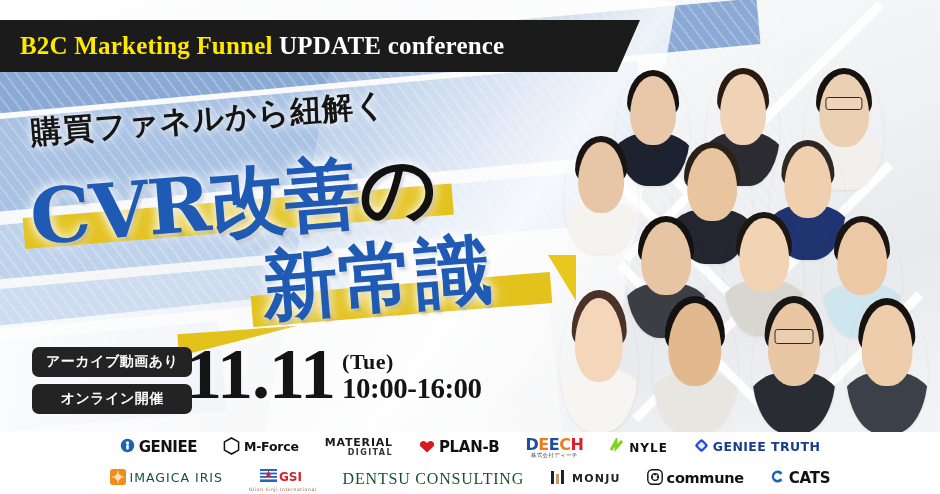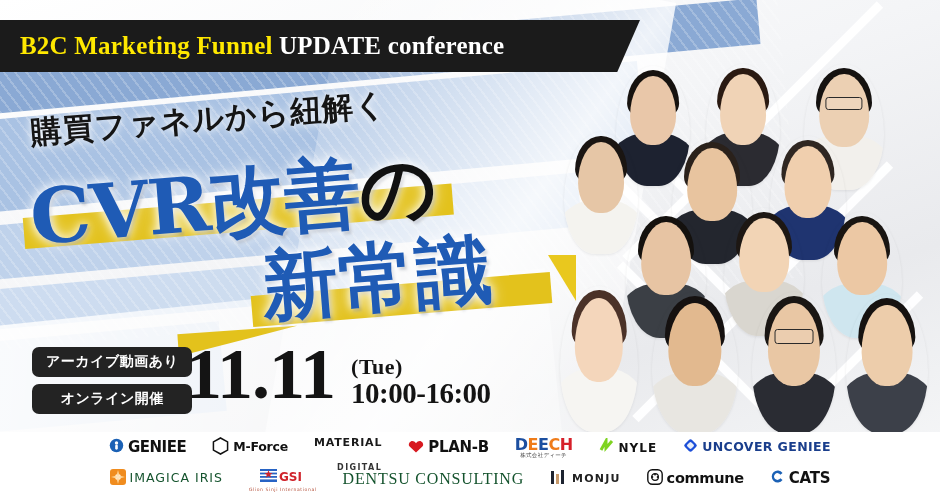--- a/index.html
+++ b/index.html
@@ -198,32 +198,32 @@
     padding: 6px 14px;
     text-align: center;
     letter-spacing: .5px;
     white-space: nowrap;
   }
 
   .datebox {
     position: absolute;
     left: 186px; top: 340px;
     display: flex;
-    align-items: flex-end;
+    align-items: center;
   }
   .date-main {
     font-family: "Liberation Serif", serif;
     font-weight: bold;
     font-size: 72px;
     line-height: .95;
     color: #141414;
     letter-spacing: -1px;
   }
   .date-right {
-    margin-left: 16px;
+    margin-left: 7px;
     margin-top: 6px;
     font-family: "Liberation Serif", serif;
     color: #141414;
   }
   .date-dow {
     font-size: 22px;
     font-weight: bold;
     line-height: 1;
     letter-spacing: .5px;
   }
@@ -326,21 +326,21 @@
     letter-spacing: .6px;
     line-height: 1;
   }
   .mark {
     display: inline-block;
     flex: none;
   }
 
   .l-geniee .logo-txt { color: #111; font-size: 15px; letter-spacing: -.5px; }
   .l-mforce .logo-txt { font-size: 12.5px; }
-  .l-material { flex-direction: column; gap: 16px; align-items: flex-end; }
+  .l-material { flex-direction: column; gap: 1px; align-items: flex-end; }
   .l-material .logo-txt { font-size: 11px; letter-spacing: .8px; color: #1a1a1a; }
   .l-material .logo-sub { font-size: 8px; letter-spacing: 1.4px; font-weight: bold; }
   .l-planb .logo-txt { font-size: 15px; letter-spacing: -.3px; }
   .l-deech { flex-direction: column; gap: 0; align-items: center; }
   .l-deech .deech-word { font-family: "DejaVu Sans", sans-serif; font-weight: bold; font-size: 16px; letter-spacing: -.5px; line-height: 1; }
   .l-deech .logo-sub { font-size: 5.5px; letter-spacing: .3px; color: #444; }
   .l-nyle .logo-txt { font-size: 12px; letter-spacing: 1px; }
   .l-uncover .logo-txt { color: #1a3e8c; font-size: 12.5px; letter-spacing: .4px; }
   .l-imagica .logo-txt { color: #14532d; font-size: 12.5px; letter-spacing: 1px; font-weight: normal; }
   .l-gsi { flex-direction: column; gap: 0; align-items: center; }
@@ -532,21 +532,21 @@
         <span class="logo-txt">NYLE</span>
       </div>
 
       <div class="logo l-uncover">
         <span class="mark">
           <svg width="15" height="15" viewBox="0 0 16 16">
               <rect x="2.6" y="2.6" width="10.8" height="10.8" rx="2.4" transform="rotate(45 8 8)" fill="#1d4fd8"></rect>
               <rect x="5" y="5" width="6" height="6" rx="1.4" transform="rotate(45 8 8)" fill="#e9eef9"></rect>
             </svg>
         </span>
-        <span class="logo-txt">UNCOVER GENIEE</span>
+        <span class="logo-txt">GENIEE TRUTH</span>
       </div>
 
     </div>
 
     <div class="logo-row">
 
       <div class="logo l-imagica">
         <span class="mark">
           <svg width="16" height="16" viewBox="0 0 16 16">
               <rect width="16" height="16" rx="3" fill="#f08c1e"></rect>

